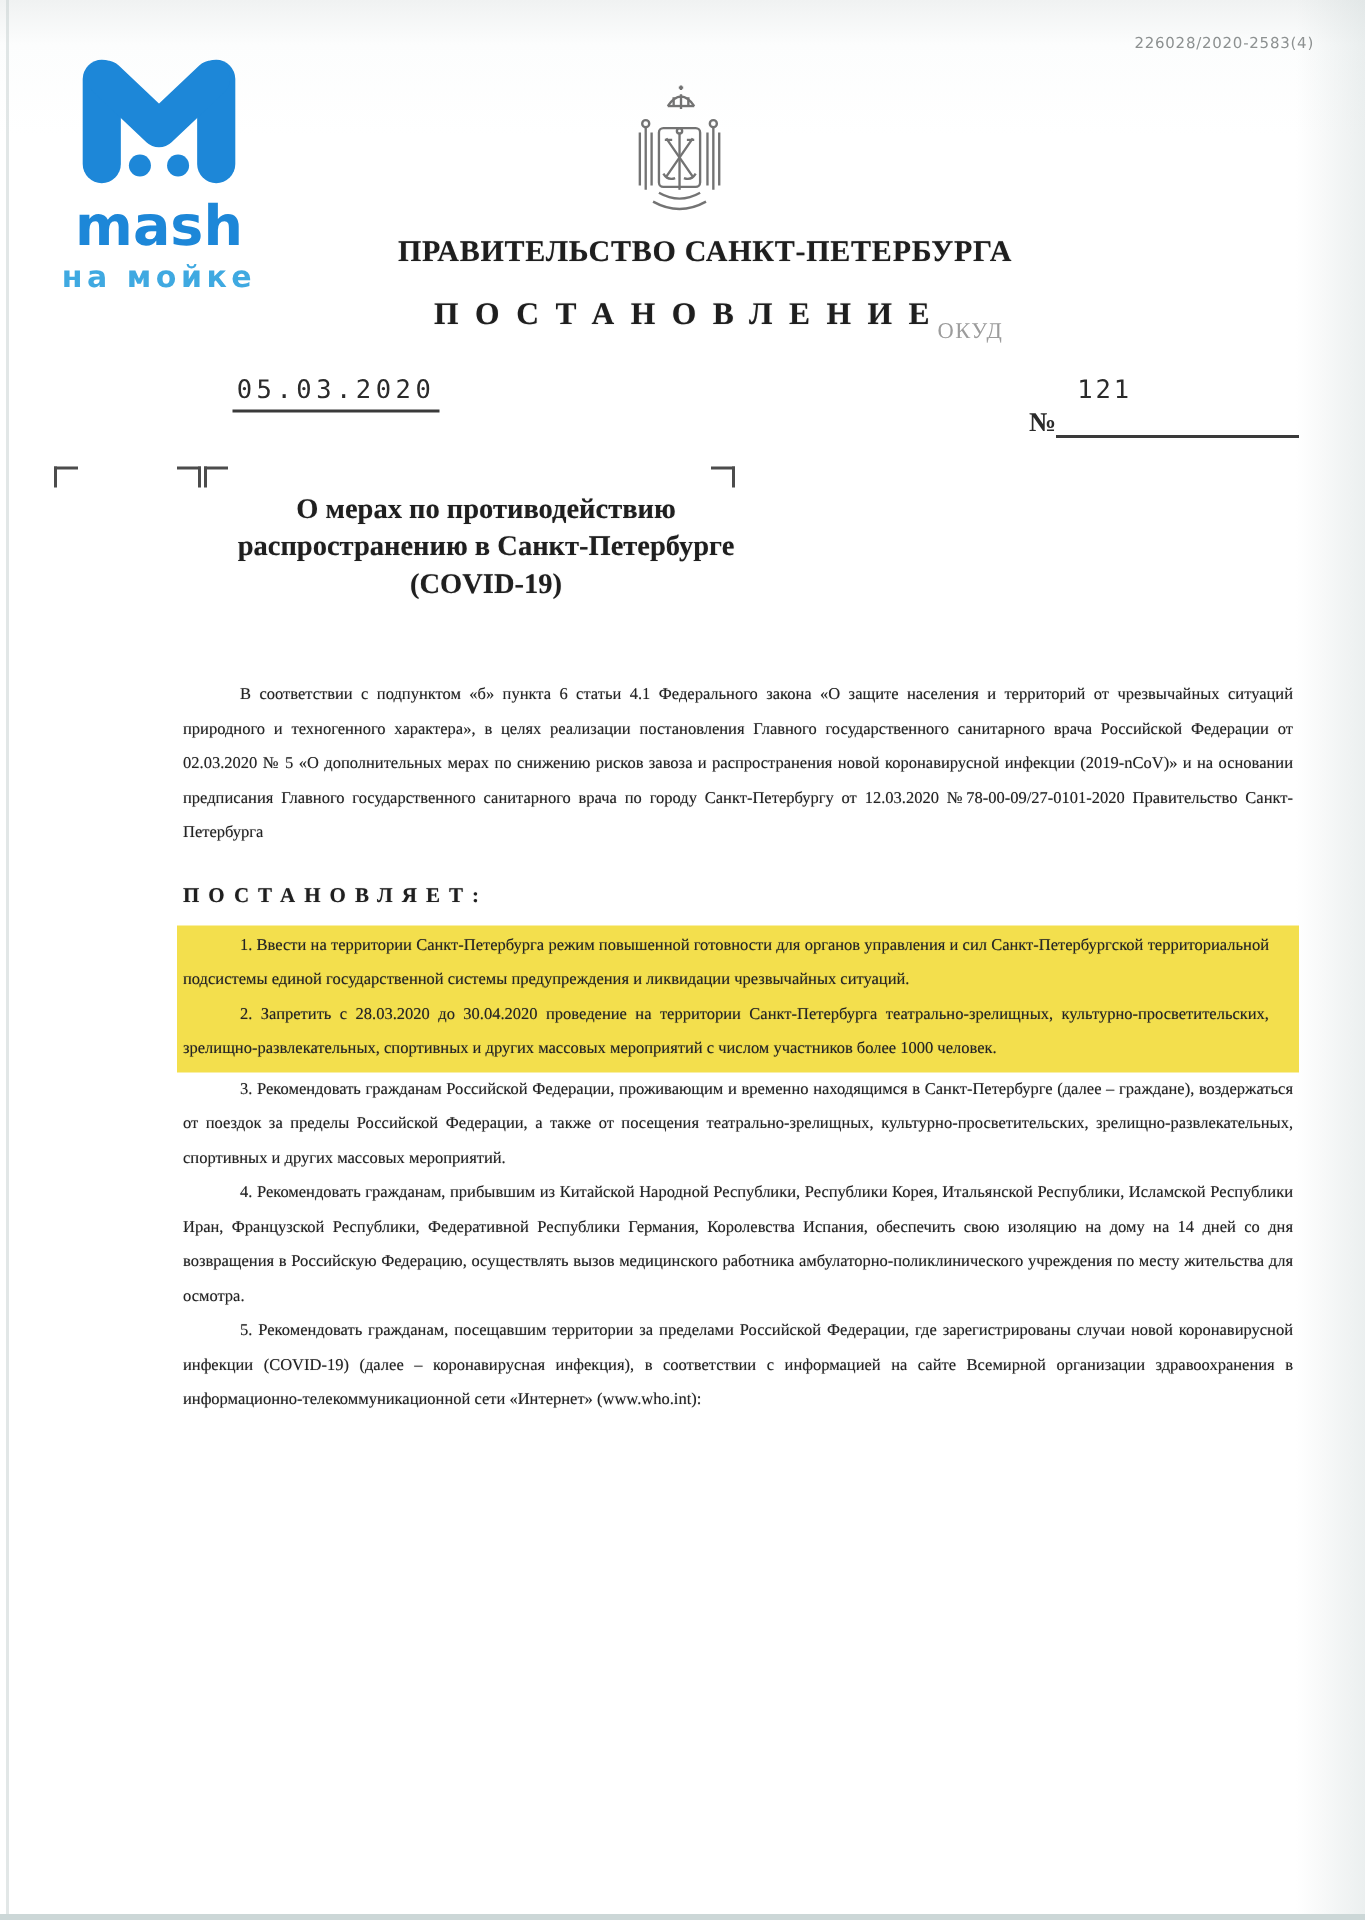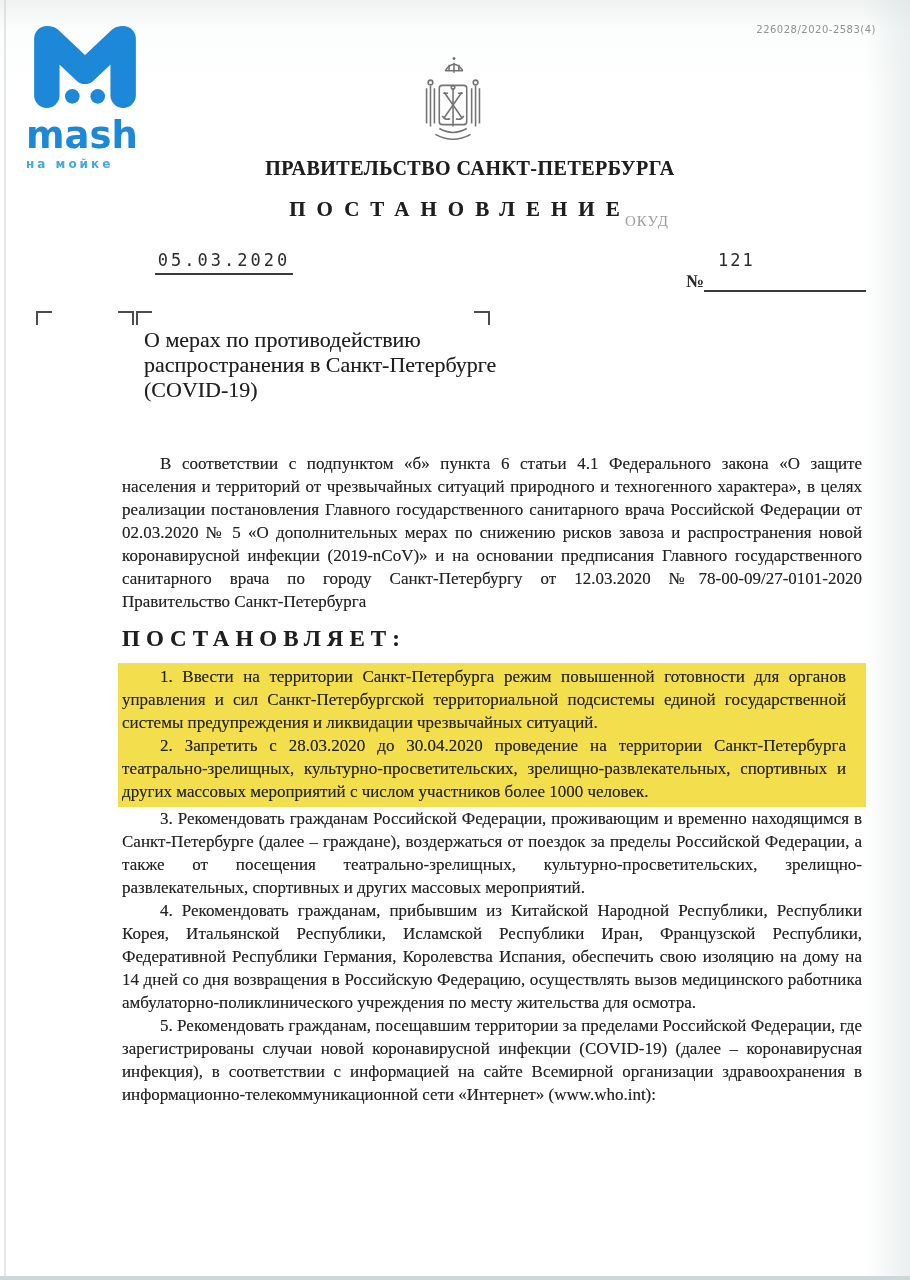--- a/index.html
+++ b/index.html
@@ -8,24 +8,24 @@
     background:linear-gradient(180deg,#f0f2f2 0,#fcfdfd 30px,#ffffff 90px);
     font-family:"Liberation Serif", serif; color:#222; overflow:hidden;
   }
   
   .shade-right { position:absolute; top:0; right:0; bottom:0; width:46px;
     background:linear-gradient(90deg, rgba(255,255,255,0), rgba(203,213,213,0.38)); }
   .edge-bottom { position:absolute; left:0; right:0; bottom:0; height:4px; background:#ccd7d7; }
   .edge-left { position:absolute; left:4px; top:0; bottom:0; width:2px; background:rgba(190,201,201,0.45); }
 
   
-  .mash-logo { position:absolute; left:26px; top:22px; width:160px; }
+  .mash-logo { position:absolute; left:26px; top:36px; width:160px; text-align:center; }
   .mash-word { font-family:"DejaVu Sans", sans-serif; font-weight:bold; font-size:37px;
     line-height:36px; color:var(--brand,#1d87d8); letter-spacing:0px; margin-top:2px; }
-  .mash-sub { font-family:"DejaVu Sans", sans-serif; font-weight:bold; font-size:12px;
+  .mash-sub { font-family:"DejaVu Sans", sans-serif; font-weight:bold; font-size:20px;
     color:var(--brand2,#3fa9e1); letter-spacing:3px; margin-top:3px; }
 
   
   .scan-code { position:absolute; top:24px; right:34px; font-family:"DejaVu Sans", sans-serif;
     font-size:10px; color:#8d9191; letter-spacing:0.5px; }
 
   
   .crest { position:absolute; left:418px; top:56px; opacity:0.82; }
 
   .org-title { position:absolute; left:0; top:157px; width:940px; text-align:center;
@@ -44,27 +44,27 @@
   .num-value { display:inline-block; width:148px; border-bottom:2px solid #3a3a3a;
     font-family:"DejaVu Sans Mono", monospace; font-size:17px; letter-spacing:2px;
     padding:0 0 20px 14px; vertical-align:bottom; }
 
   
   .cmark { position:absolute; top:311px; width:14px; height:12px; border-top:2px solid #4c4c4c; }
   .cmark.l { border-left:2px solid #4c4c4c; }
   .cmark.r { border-right:2px solid #4c4c4c; }
 
   .subject { position:absolute; left:144px; top:327px; width:360px;
-    font-weight:normal; font-size:22px; line-height:25px; color:#1f1f1f;
-    text-shadow:0 0 0.6px rgba(30,30,30,0.45); }
+    font-weight:bold; font-size:19px; line-height:25px; color:#1f1f1f;
+    text-shadow:0 0 0.6px rgba(30,30,30,0.45);text-align:center; }
 
   .content { position:absolute; left:122px; top:452px; width:740px; }
-  .para { text-align:justify; text-indent:38px; font-size:17px; line-height:23px;
+  .para { text-align:justify; text-indent:38px; font-size:11px; line-height:23px;
     color:#242424; text-shadow:0 0 0.5px rgba(40,40,40,0.5); margin:0; }
-  .resolves { font-weight:bold; font-size:23px; letter-spacing:6px; margin-top:13px;
+  .resolves { font-weight:bold; font-size:14px; letter-spacing:6px; margin-top:23px;
     color:#1f1f1f; text-shadow:0 0 0.6px rgba(30,30,30,0.5); }
   .highlight-block { background:var(--hl,#f3df4d); margin:11px -4px 0 -4px; padding:2px 20px 4px 4px; }
 </style>
 </head>
 <body>
 
 <div class="page">
 
   <div class="shade-right"></div>
   <div class="edge-left"></div>
@@ -122,21 +122,21 @@
     <span class="num-sign">№</span><span class="num-value">121</span>
   </div>
 
   <div class="cmark l" style="left:36px"></div>
   <div class="cmark r" style="left:118px"></div>
   <div class="cmark l" style="left:136px"></div>
   <div class="cmark r" style="left:474px"></div>
 
   <div class="subject">
     <div>О мерах по противодействию</div>
-    <div>распространения в Санкт-Петербурге</div>
+    <div>распространению в Санкт-Петербурге</div>
     <div>(COVID-19)</div>
   </div>
 
   <div class="content">
     <p class="para">В соответствии с подпунктом «б» пункта 6 статьи 4.1 Федерального закона «О защите населения и территорий от чрезвычайных ситуаций природного и техногенного характера», в целях реализации постановления Главного государственного санитарного врача Российской Федерации от 02.03.2020 № 5 «О дополнительных мерах по снижению рисков завоза и распространения новой коронавирусной инфекции (2019-nCoV)» и на основании предписания Главного государственного санитарного врача по городу Санкт-Петербургу от 12.03.2020 №78-00-09/27-0101-2020 Правительство Санкт-Петербурга</p>
     <div class="resolves">ПОСТАНОВЛЯЕТ:</div>
 
     <div class="highlight-block">
       <p class="para">1. Ввести на территории Санкт-Петербурга режим повышенной готовности для органов управления и сил Санкт-Петербургской территориальной подсистемы единой государственной системы предупреждения и ликвидации чрезвычайных ситуаций.</p>
       <p class="para">2. Запретить с 28.03.2020 до 30.04.2020 проведение на территории Санкт-Петербурга театрально-зрелищных, культурно-просветительских, зрелищно-развлекательных, спортивных и других массовых мероприятий с числом участников более 1000 человек.</p>

